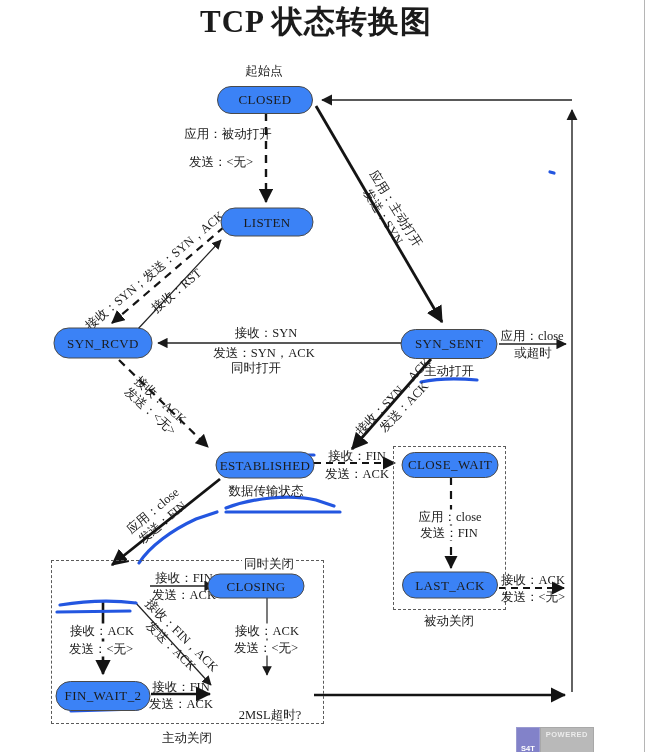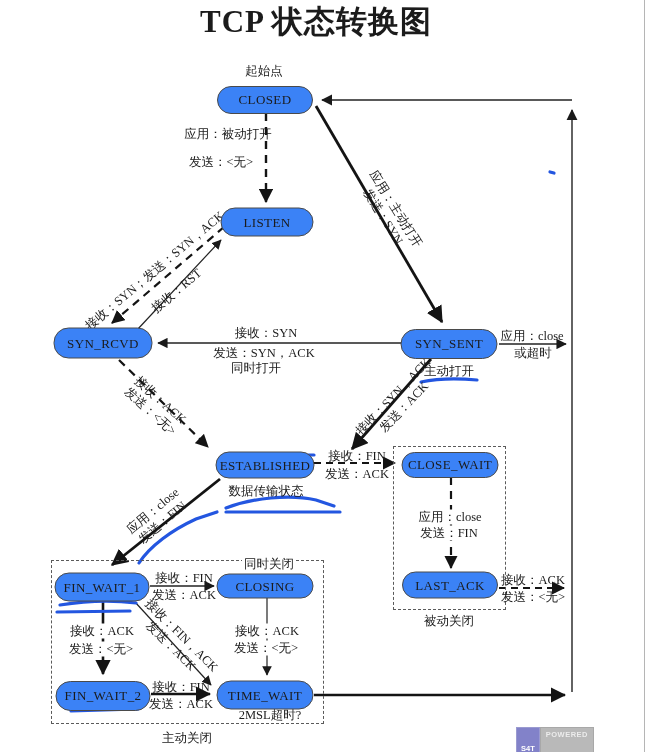--- a/index.html
+++ b/index.html
@@ -87,24 +87,22 @@
   <div class="lbl" style="left:449px;top:621px">被动关闭</div>
   <div class="lbl" style="left:270px;top:715px">2MSL超时?</div>
 
   <div class="node" style="left:265px;top:100px;width:94px;height:26px">CLOSED</div>
   <div class="node" style="left:267px;top:222px;width:91px;height:27px">LISTEN</div>
   <div class="node" style="left:449px;top:344px;width:95px;height:28px">SYN_SENT</div>
   <div class="node" style="left:103px;top:343px;width:97px;height:29px">SYN_RCVD</div>
   <div class="node" style="left:265px;top:465px;width:97px;height:25px">ESTABLISHED</div>
   <div class="node" style="left:450px;top:465px;width:95px;height:24px">CLOSE_WAIT</div>
   <div class="node" style="left:450px;top:585px;width:94px;height:25px">LAST_ACK</div>
-  <div class="node" style="left:102px;top:587px;width:93px;height:27px">FIN_WAIT_1</div>
-  <div class="node" style="left:265px;top:586px;width:95px;height:23px">CLOSING</div>
+  <div class="node" style="left:256px;top:586px;width:95px;height:23px">CLOSING</div>
   <div class="node" style="left:103px;top:696px;width:93px;height:28px">FIN_WAIT_2</div>
-  <div class="node" style="left:265px;top:695px;width:95px;height:27px">TIME_WAIT</div>
 
   <div class="lbl" style="left:228px;top:134px">应用：被动打开</div>
   <div class="lbl" style="left:221px;top:162px">发送：&lt;无&gt;</div>
 
   <div class="lbl" style="left:266px;top:333px">接收：SYN</div>
   <div class="lbl" style="left:264px;top:353px">发送：SYN，ACK</div>
 
   <div class="lbl" style="left:532px;top:336px">应用：close</div>
   <div class="lbl" style="left:533px;top:353px">或超时</div>
 

